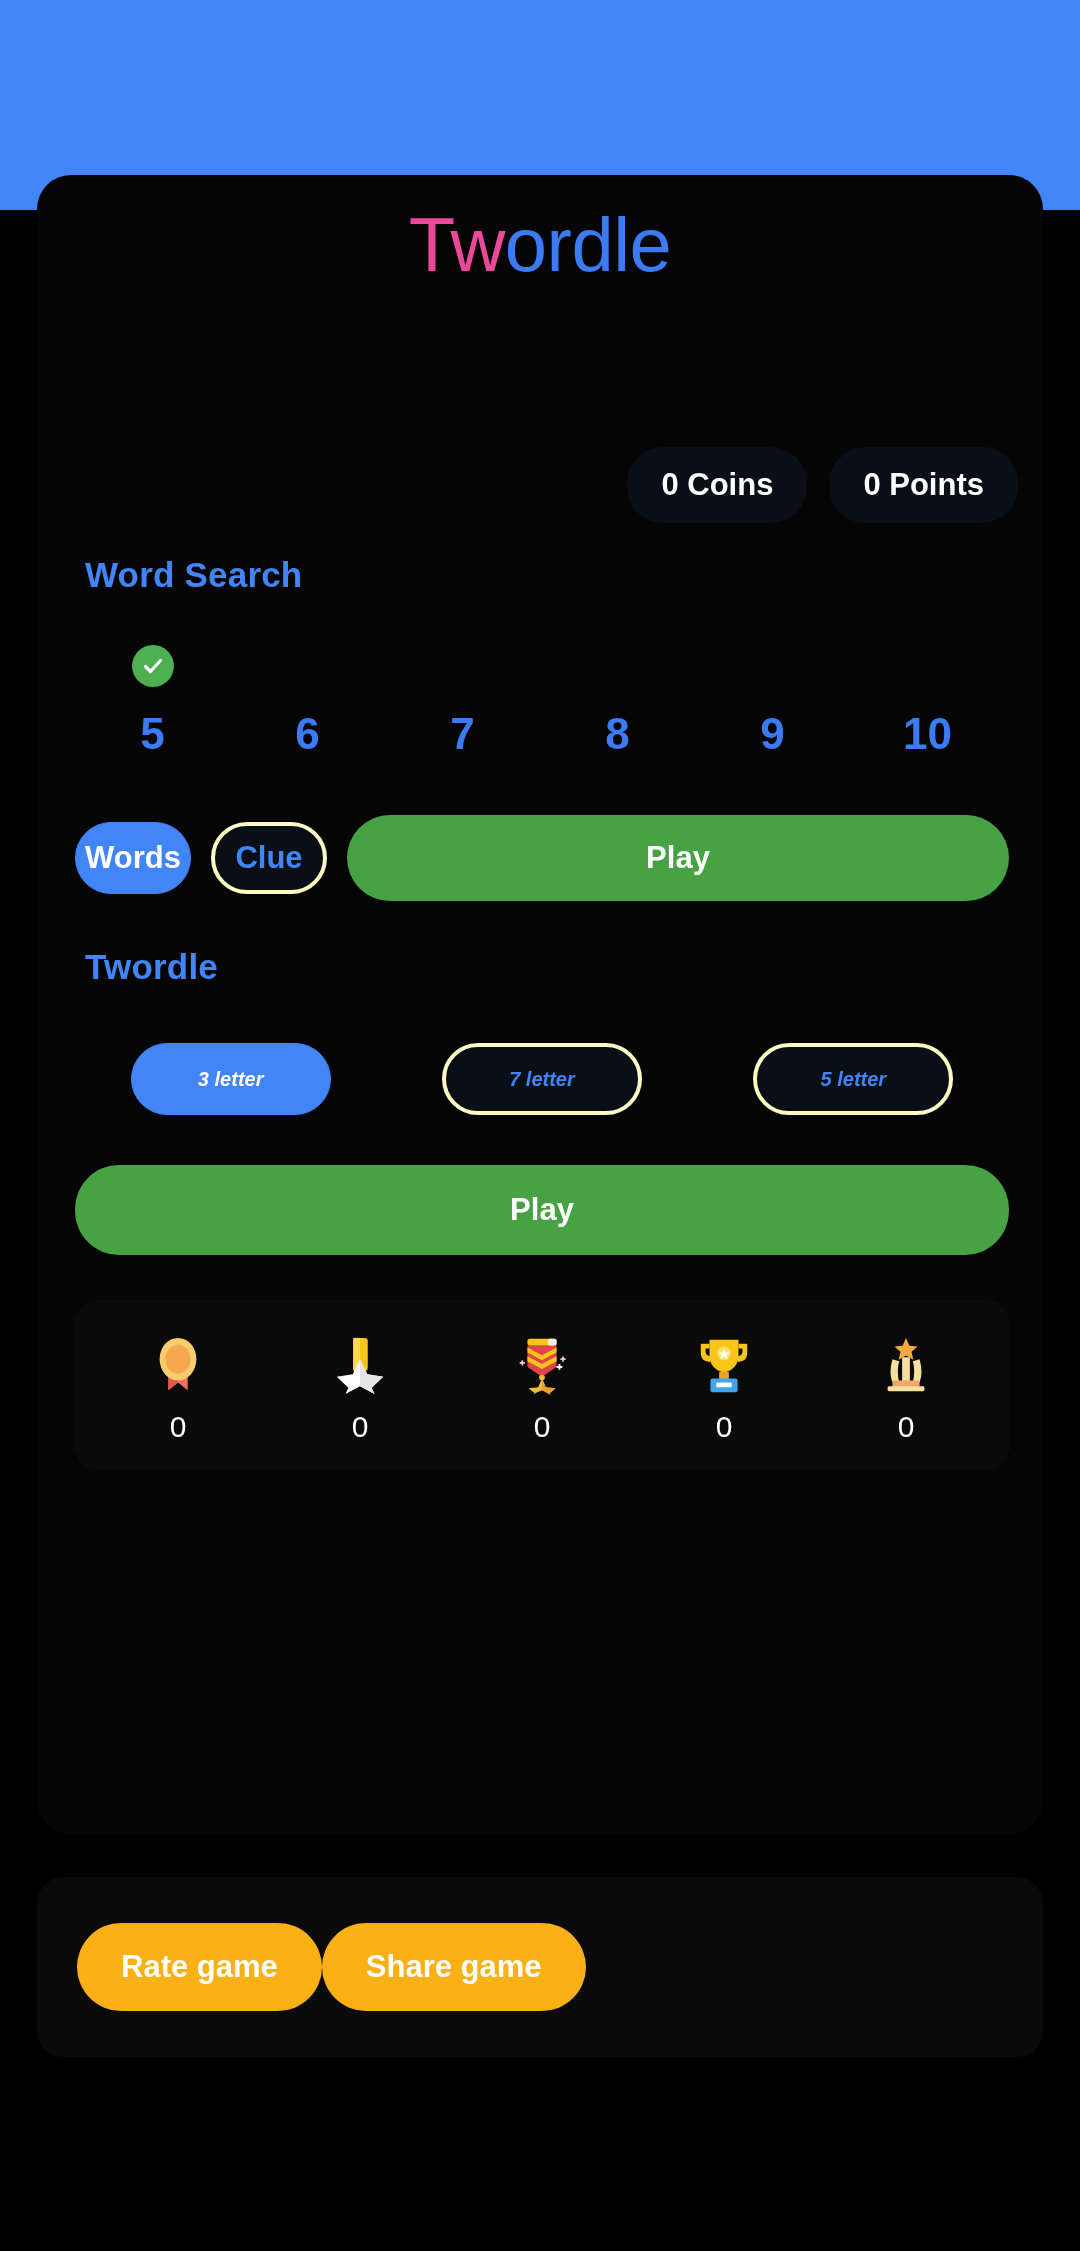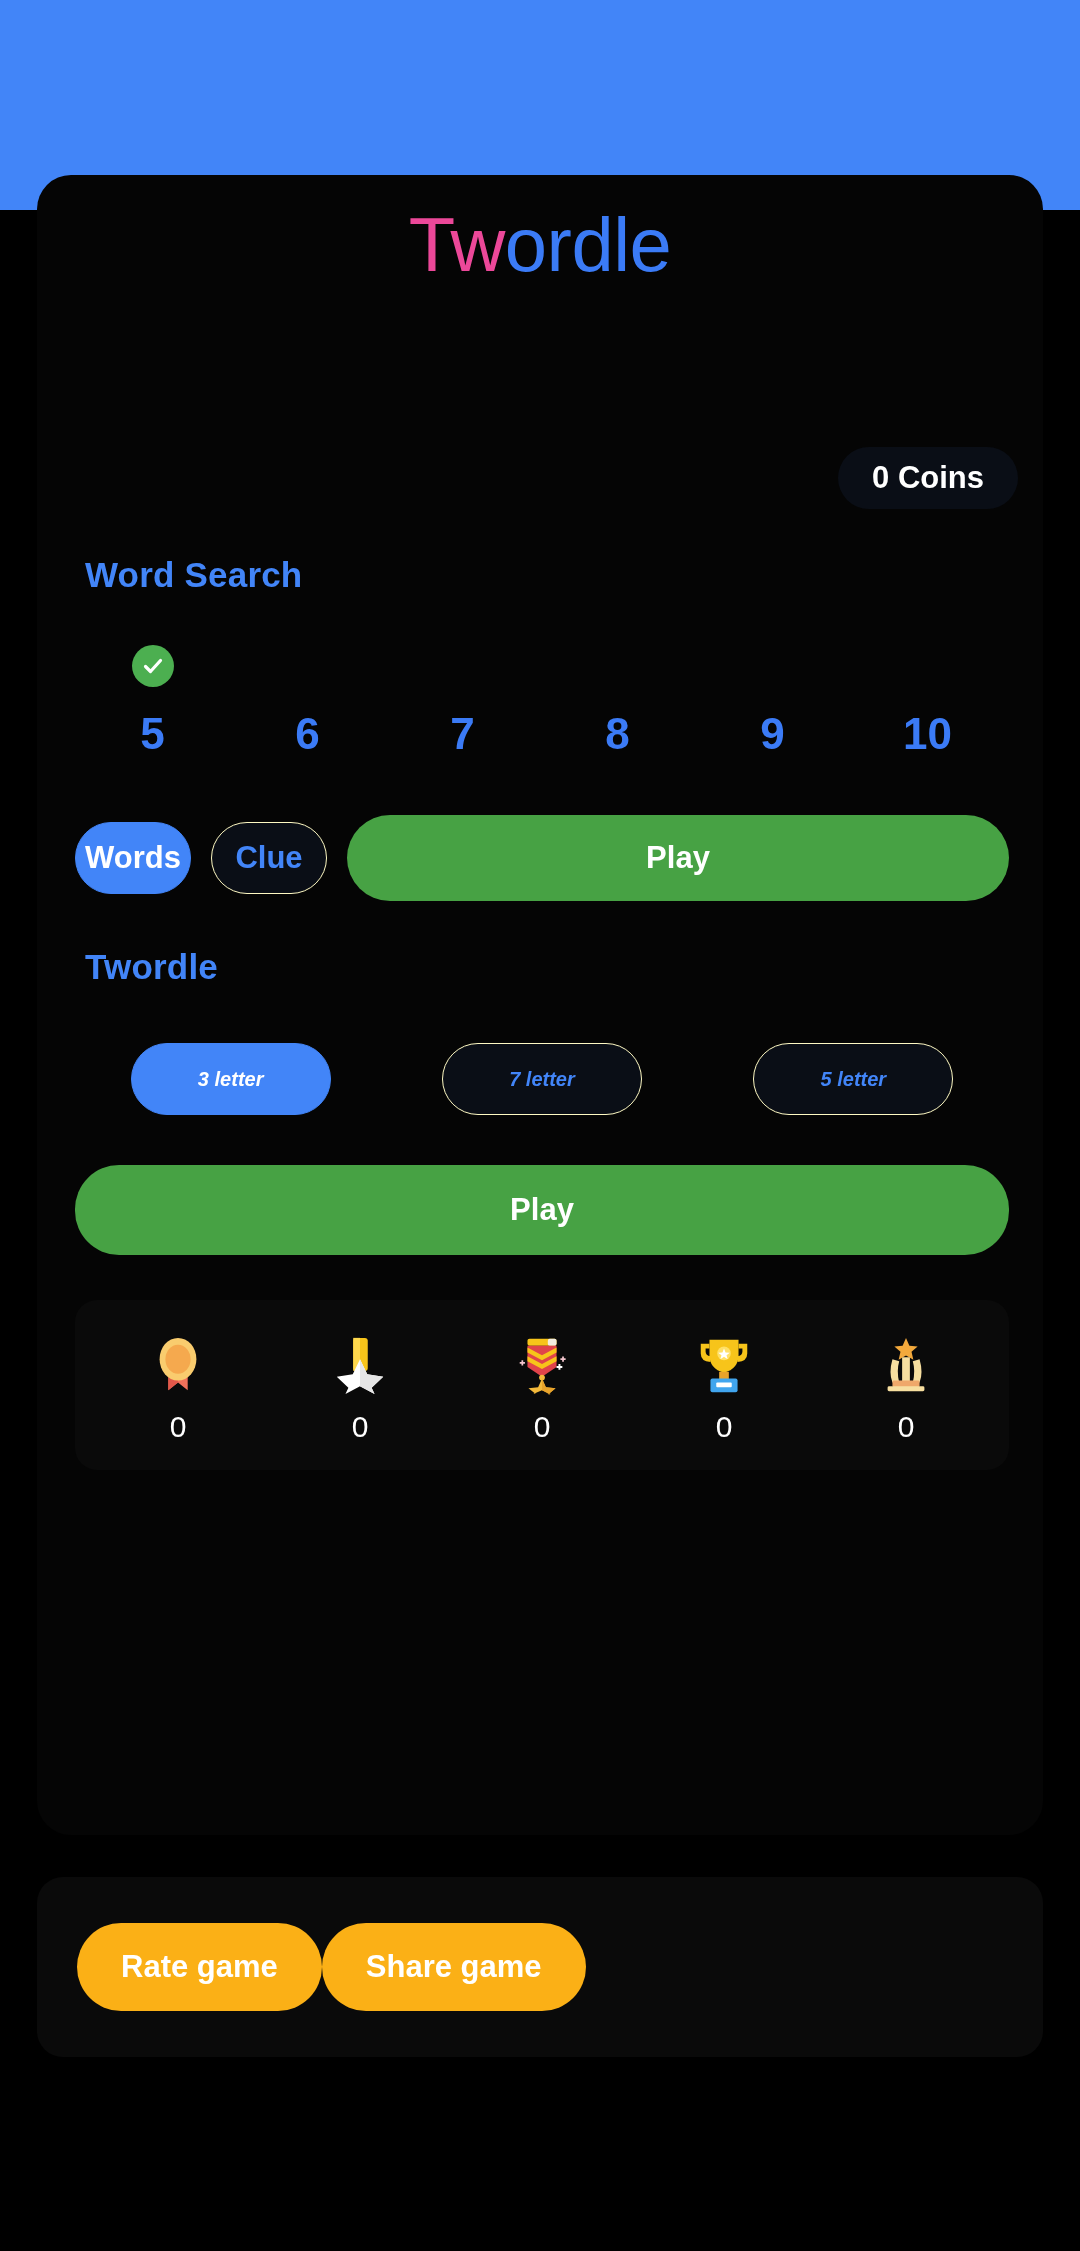--- a/index.html
+++ b/index.html
@@ -62,21 +62,21 @@
     display: flex;
     justify-content: flex-end;
     align-items: center;
     gap: 22px;
     padding-right: 25px;
   }
   .stat-badge {
     background: #0A0E16;
     color: #FFFFFF;
     border-radius: 36px;
-    padding: 13px 34px;
+    padding: 20px 34px;
     font-size: 31px;
     font-weight: 600;
     white-space: nowrap;
     line-height: 1.15;
   }
 
   
   .section-title {
     position: absolute;
     left: 38px;
@@ -152,21 +152,21 @@
     line-height: 1.1;
   }
   .pill-sel {
     background: #4285F8;
     color: #FFFFFF;
     border: 1px solid #4285F8;
   }
   .pill-unsel {
     background: #0A0E16;
     color: #4285F8;
-    border: 1px solid #fef9c3;
+    border: 4px solid #fef9c3;
   }
   .pill-words { width: 116px; height: 72px; }
   .pill-clue  { width: 116px; height: 72px; }
 
   .btn-play {
     background: #47A244;
     color: #FFFFFF;
     border-radius: 44px;
     font-size: 31px;
     font-weight: 700;
@@ -277,20 +277,21 @@
   <div class="status-bar"></div>
 
   <div class="main-card">
 
     <div class="app-title">
       <span class="title-tw">Tw</span><span class="title-ord">ordle</span>
     </div>
 
     <div class="badge-row">
       <div class="stat-badge">0 Coins</div>
+      <div class="stat-badge">0 Points</div>
     </div>
 
     <div class="section-title ws">Word Search</div>
 
     <div class="num-row">
       <div class="num-cell">
         <div class="num-check">
           <svg viewBox="0 0 24 24" fill="none" stroke="#FFFFFF" stroke-width="3.2" stroke-linecap="round" stroke-linejoin="round">
               <polyline points="4.5,12.5 9.5,17.5 19.5,6.5"></polyline>
             </svg>

